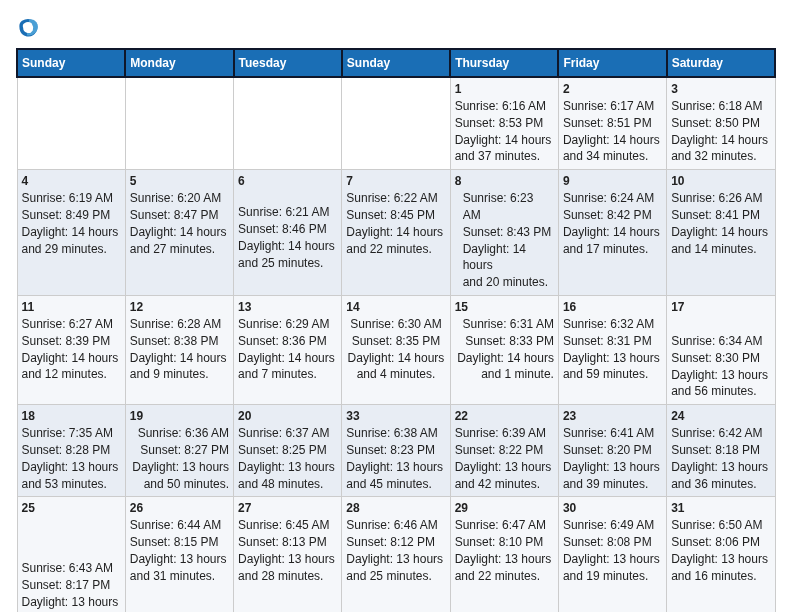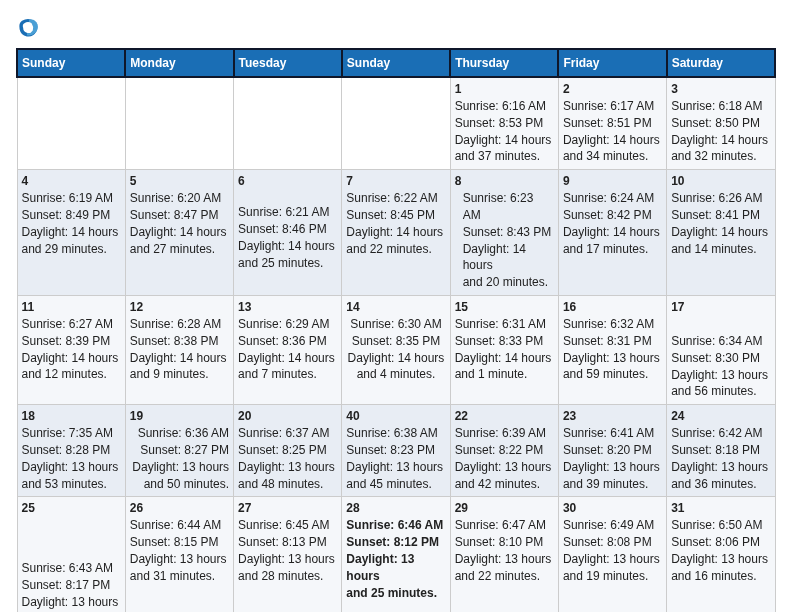--- a/index.html
+++ b/index.html
@@ -224,21 +224,21 @@
         </td>
         <td>
           <div class="day-num">14</div>
           <div class="cell-text" style="white-space: pre-line; text-align: center;">Sunrise: 6:30 AM
 Sunset: 8:35 PM
 Daylight: 14 hours
 and 4 minutes.</div>
         </td>
         <td>
           <div class="day-num">15</div>
-          <div class="cell-text" style="white-space: pre-line;">Sunrise: 6:31 AM
+          <div class="cell-text" style="white-space: pre-line; text-align: right;">Sunrise: 6:31 AM
 Sunset: 8:33 PM
 Daylight: 14 hours
 and 1 minute.</div>
         </td>
         <td>
           <div class="day-num">16</div>
           <div class="cell-text" style="white-space: pre-line;">Sunrise: 6:32 AM
 Sunset: 8:31 PM
 Daylight: 13 hours
 and 59 minutes.</div>
@@ -267,21 +267,21 @@
 and 50 minutes.</div>
         </td>
         <td>
           <div class="day-num">20</div>
           <div class="cell-text" style="white-space: pre-line;">Sunrise: 6:37 AM
 Sunset: 8:25 PM
 Daylight: 13 hours
 and 48 minutes.</div>
         </td>
         <td>
-          <div class="day-num">40</div>
+          <div class="day-num">33</div>
           <div class="cell-text" style="white-space: pre-line;">Sunrise: 6:38 AM
 Sunset: 8:23 PM
 Daylight: 13 hours
 and 45 minutes.</div>
         </td>
         <td>
           <div class="day-num">22</div>
           <div class="cell-text" style="white-space: pre-line;">Sunrise: 6:39 AM
 Sunset: 8:22 PM
 Daylight: 13 hours
@@ -319,21 +319,21 @@
         </td>
         <td>
           <div class="day-num">27</div>
           <div class="cell-text" style="white-space: pre-line;">Sunrise: 6:45 AM
 Sunset: 8:13 PM
 Daylight: 13 hours
 and 28 minutes.</div>
         </td>
         <td>
           <div class="day-num">28</div>
-          <div class="cell-text" style="white-space: pre-line; font-weight: bold;">Sunrise: 6:46 AM
+          <div class="cell-text" style="white-space: pre-line;">Sunrise: 6:46 AM
 Sunset: 8:12 PM
 Daylight: 13 hours
 and 25 minutes.</div>
         </td>
         <td>
           <div class="day-num">29</div>
           <div class="cell-text" style="white-space: pre-line;">Sunrise: 6:47 AM
 Sunset: 8:10 PM
 Daylight: 13 hours
 and 22 minutes.</div>

